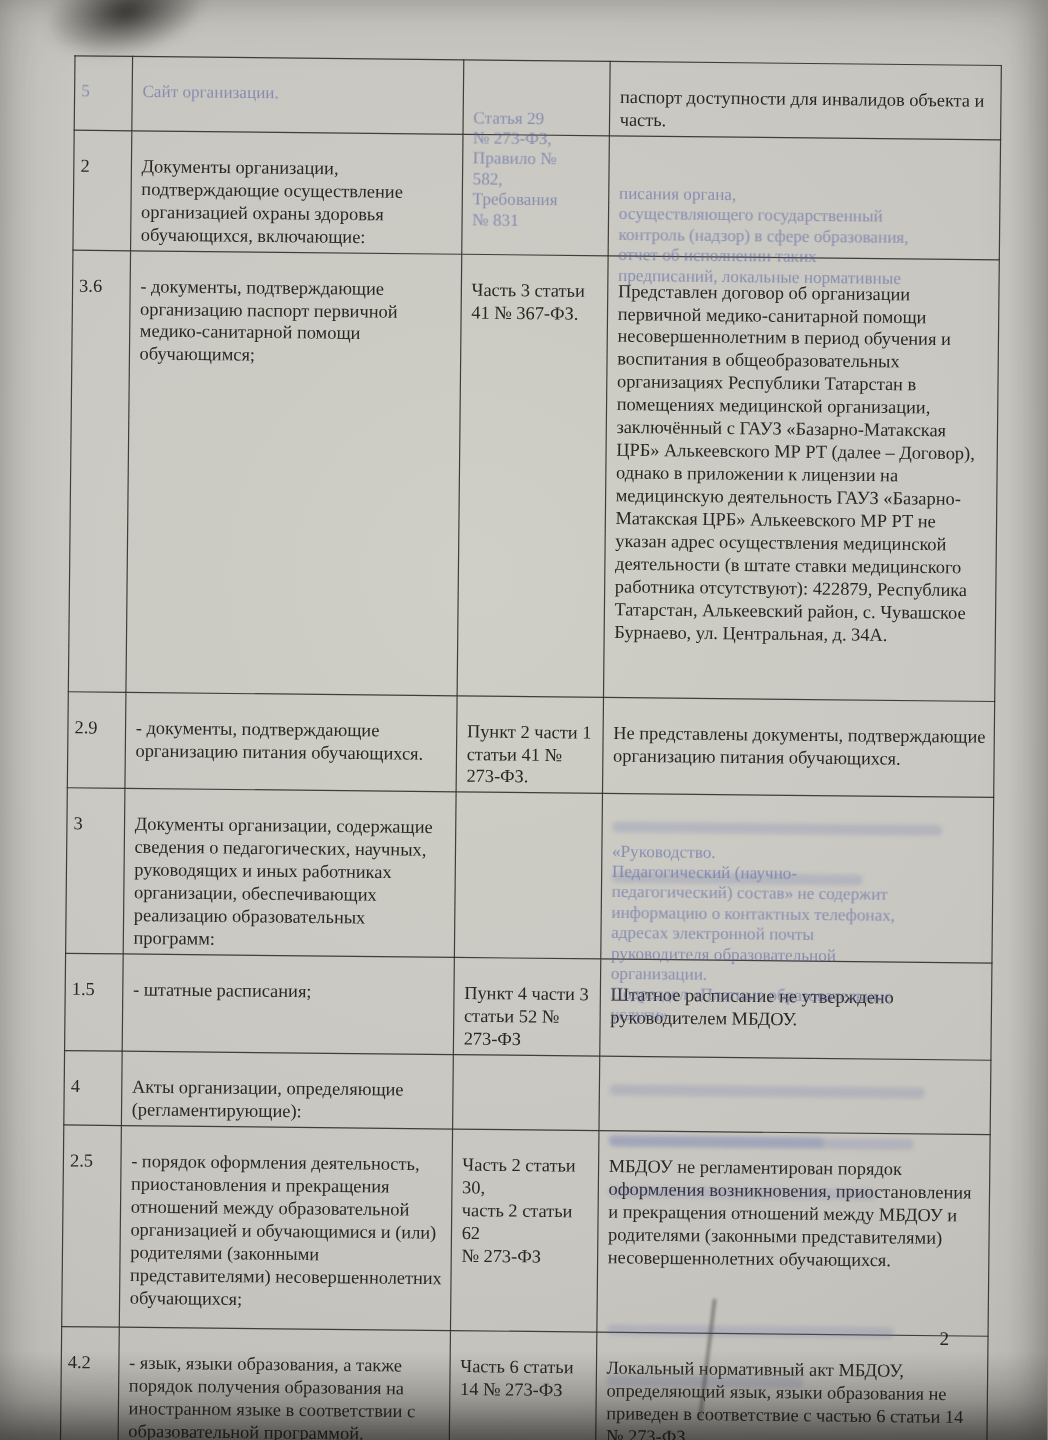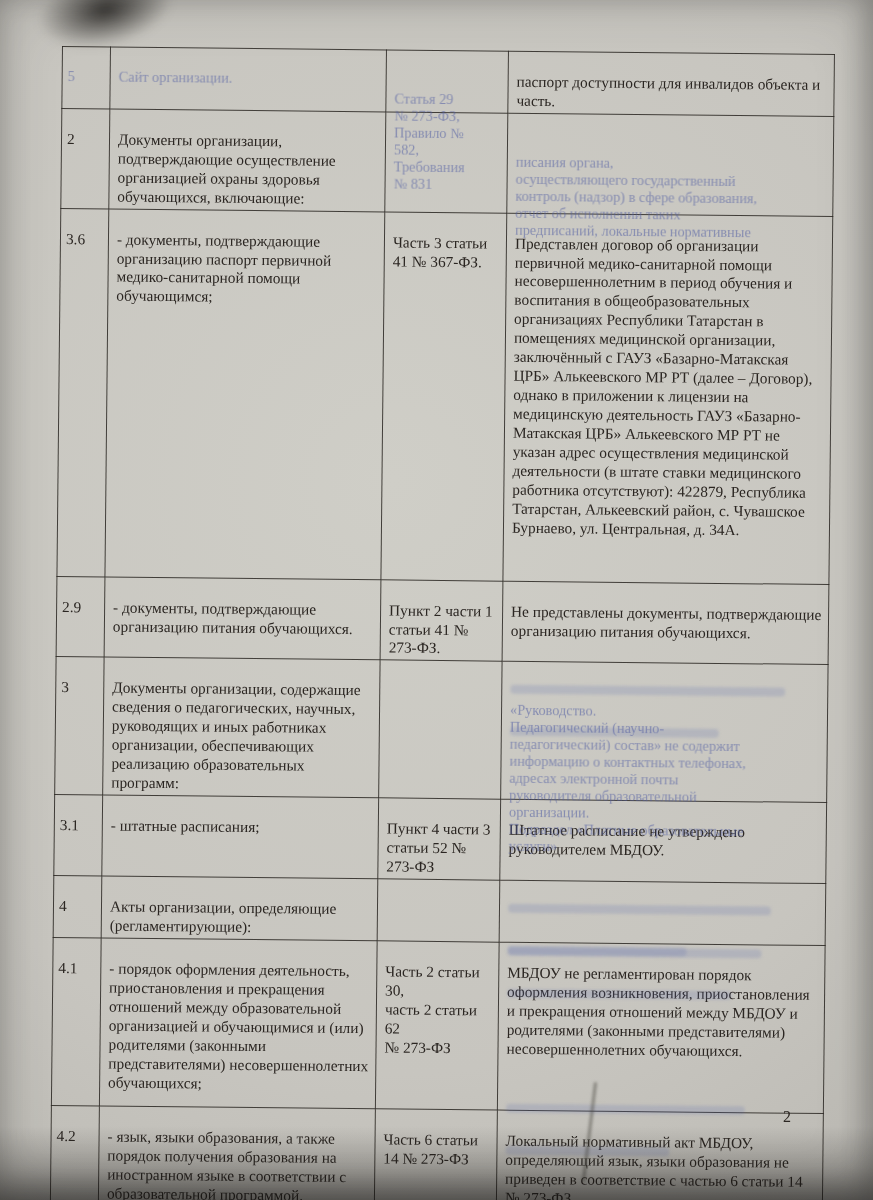--- a/index.html
+++ b/index.html
@@ -164,21 +164,21 @@
 руководителя образовательной
 организации.
 Подраздел «Платные образовательные
 услуги»</span>
           </div>
         </td>
       </tr>
 
       <tr style="height:62px">
         <td class="c1">
-          <span>3.1</span>
+          <span>1.5</span>
         </td>
         <td>
           <span>- штатные расписания;</span>
         </td>
         <td>
           <span>Пункт 4 части 3 статьи 52 № 273-ФЗ</span>
         </td>
         <td>
           <span>Штатное расписание не утверждено руководителем МБДОУ.</span>
           <div class="ghost">
@@ -203,21 +203,21 @@
             <div class="stripes">
               <i style="width:85%"></i>
               <i style="width:75%"></i>
             </div>
           </div>
         </td>
       </tr>
 
       <tr style="height:168px">
         <td class="c1">
-          <span>4.1</span>
+          <span>2.5</span>
         </td>
         <td>
           <span>- порядок оформления деятельность, приостановления и прекращения отношений между образовательной организацией и обучающимися и (или) родителями (законными представителями) несовершеннолетних обучающихся;</span>
         </td>
         <td>
           <span>Часть 2 статьи
 30,
 часть 2 статьи
 62
 № 273-ФЗ</span>

